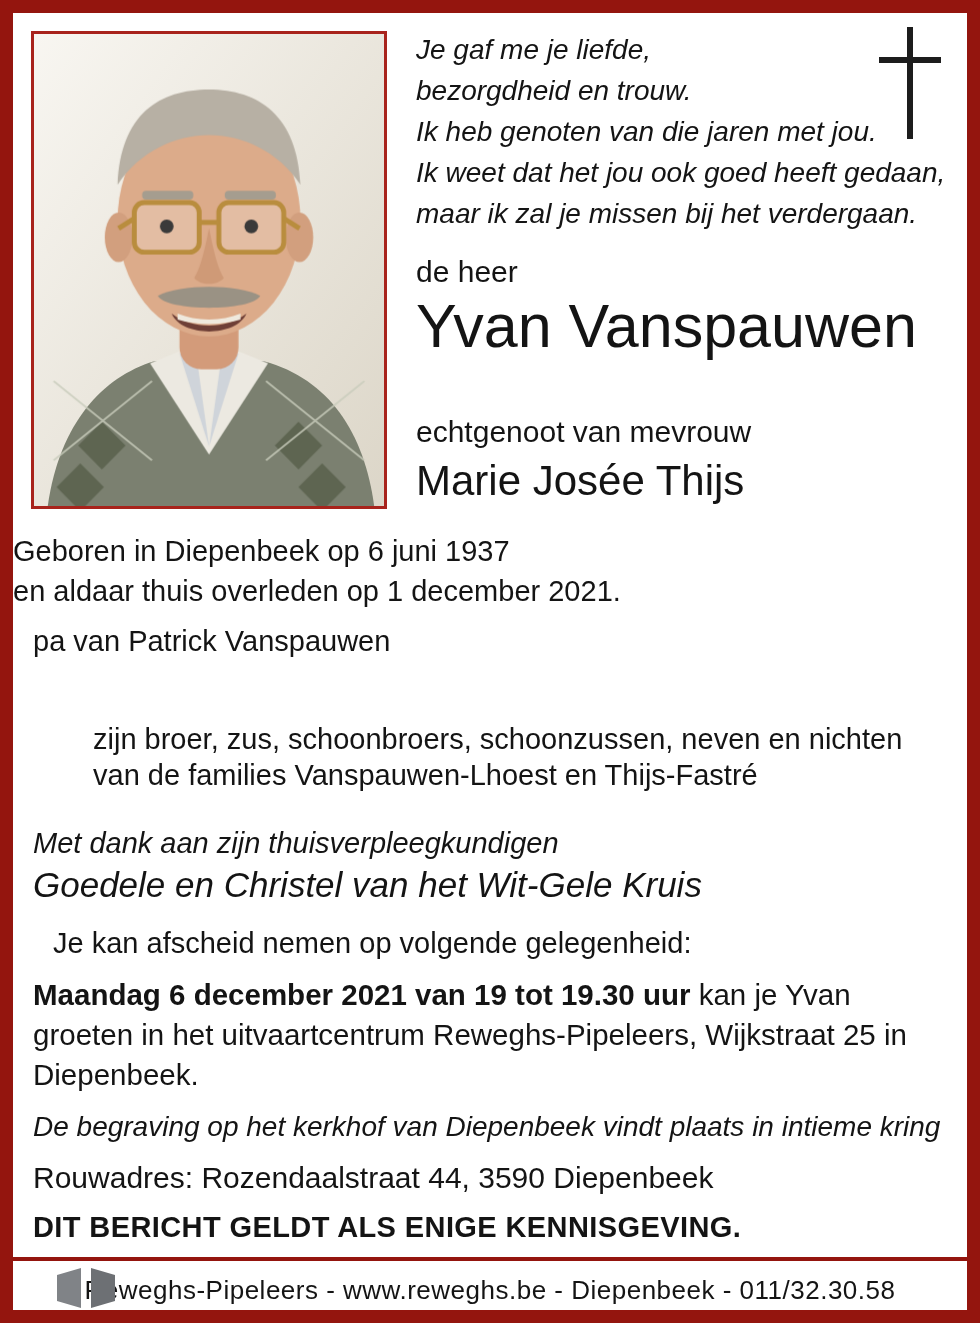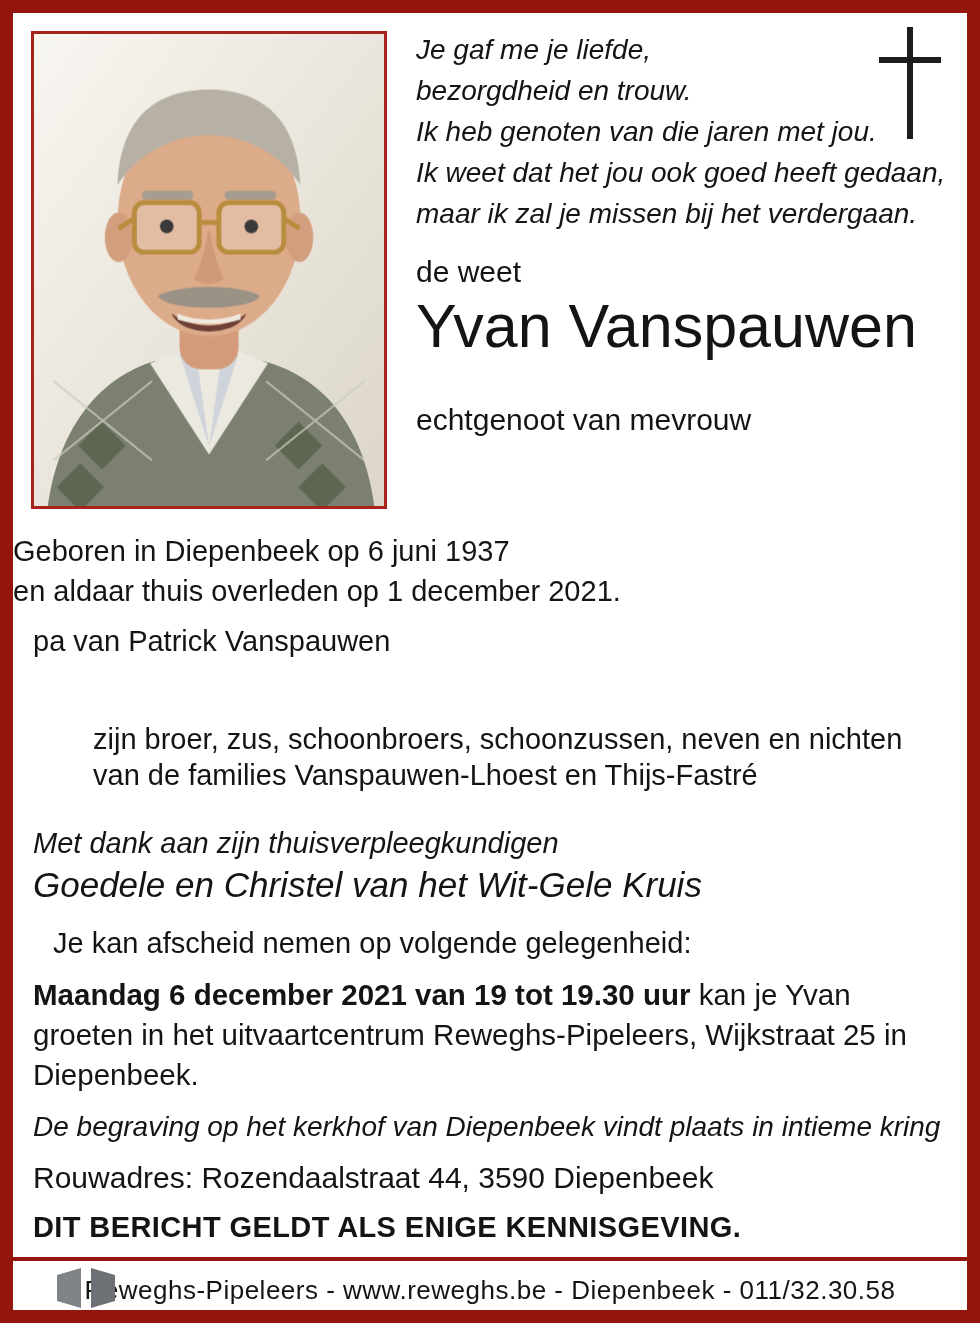--- a/index.html
+++ b/index.html
@@ -27,21 +27,21 @@
   .cross { right:26px; top:14px; width:62px; height:112px; }
 
   .poem {
     left:403px; top:16px;
     font-style:italic; font-size:28px; line-height:41px;
     white-space:nowrap;
   }
 
   .salutation  { left:403px; top:242px; font-size:30px; }
   .name        { left:403px; top:278px; font-size:61px; }
-  .spouse-intro{ left:403px; top:390px; font-size:30px; }
+  .spouse-intro{ left:403px; top:402px; font-size:30px; }
   .spouse-name { left:403px; top:444px; font-size:42px; }
 
   .birth { left:0; right:0; top:518px; font-size:29px; line-height:40px; }
 
   .father        { left:20px; top:612px; font-size:29px; }
   .share-intro   { left:20px; top:666px; font-size:29px; }
   .rel1          { left:80px; top:710px; font-size:29px; }
   .rel2          { left:80px; top:746px; font-size:29px; }
   .thanks1       { left:20px; top:814px; font-size:29px; font-style:italic; }
   .thanks2       { left:20px; top:852px; font-size:35px; font-style:italic; }
@@ -130,23 +130,24 @@
   </div>
 
   <div class="abs poem">
     <div>Je gaf me je liefde,</div>
     <div>bezorgdheid en trouw.</div>
     <div>Ik heb genoten van die jaren met jou.</div>
     <div>Ik weet dat het jou ook goed heeft gedaan,</div>
     <div>maar ik zal je missen bij het verdergaan.</div>
   </div>
 
-  <div class="abs salutation">de weet</div>
+  <div class="abs salutation">de heer</div>
   <div class="abs name">Yvan Vanspauwen</div>
   <div class="abs spouse-intro">echtgenoot van mevrouw</div>
+  <div class="abs spouse-name">Marie Josée Thijs</div>
 
   <div class="abs birth">
     <div>Geboren in Diepenbeek op 6 juni 1937</div>
     <div>en aldaar thuis overleden op 1 december 2021.</div>
   </div>
 
   <div class="abs father">pa van Patrick Vanspauwen</div>
   <div class="abs rel1">zijn broer, zus, schoonbroers, schoonzussen, neven en nichten</div>
   <div class="abs rel2">van de families Vanspauwen-Lhoest en Thijs-Fastré</div>
 

